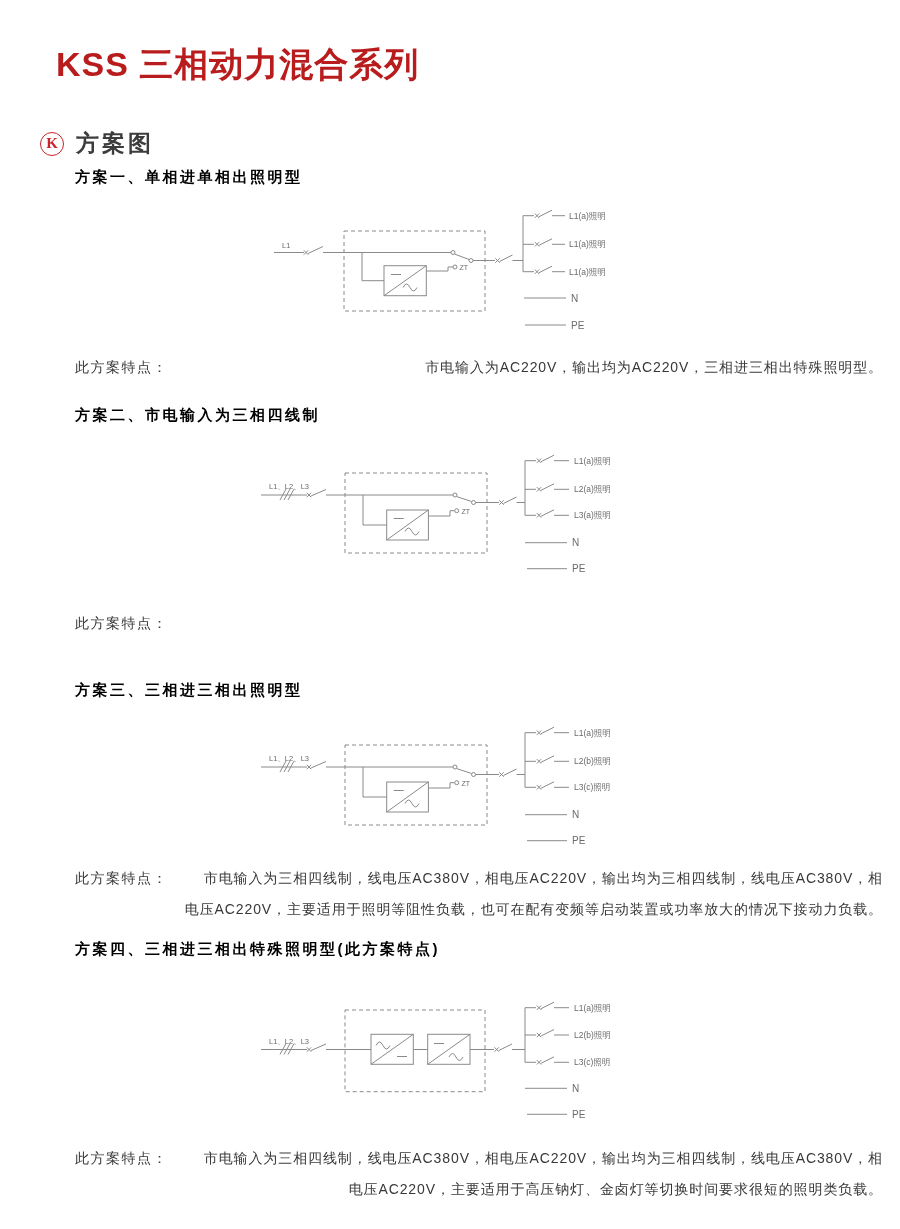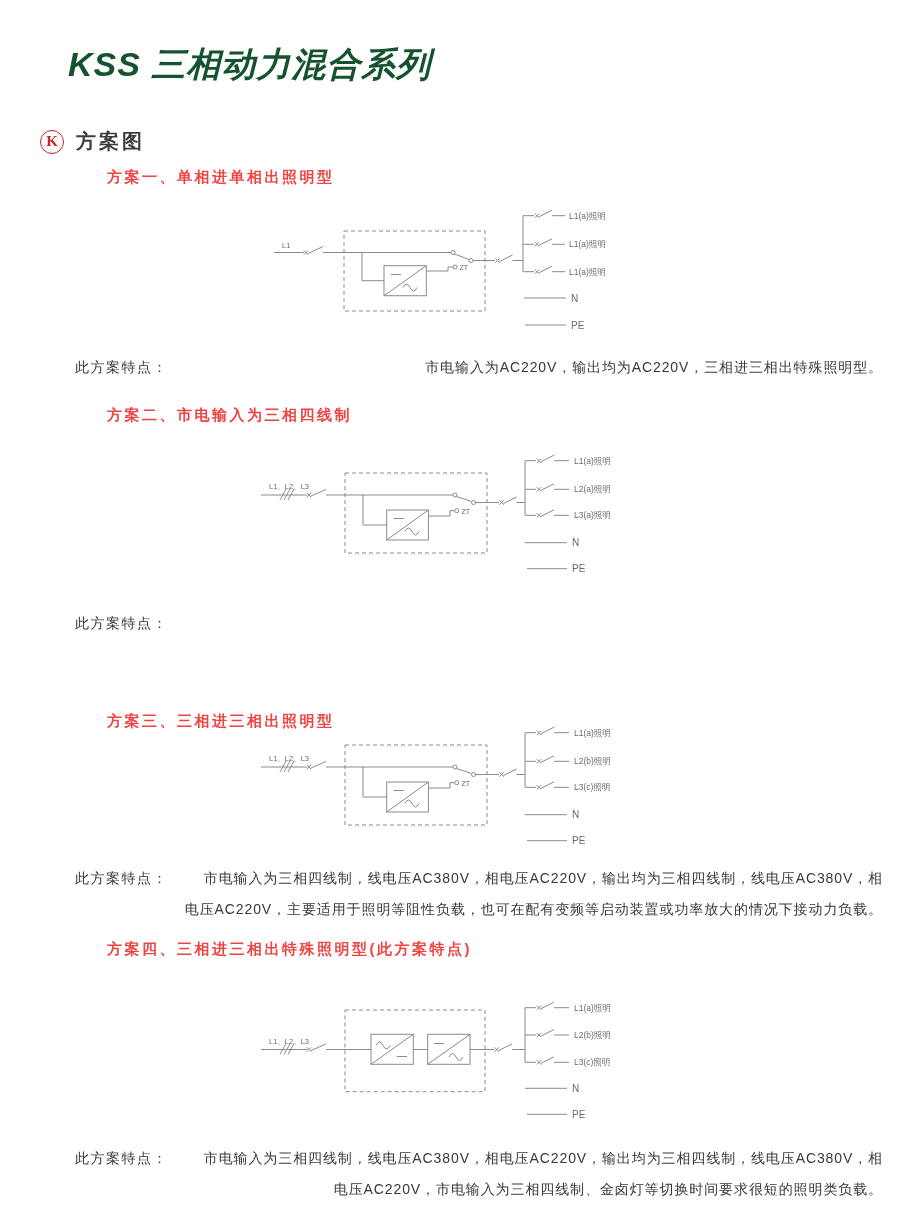--- a/index.html
+++ b/index.html
@@ -1,25 +1,25 @@
 <!DOCTYPE html>
 <html><head>
 <meta charset="utf-8">
 <style>
   html,body{margin:0;padding:0;background:#fff;}
   .page{position:relative;width:900px;height:1229px;background:#ffffff;overflow:hidden;
         font-family:"Liberation Sans","DejaVu Sans",sans-serif;}
   .abs{position:absolute;}
-  .page-title{left:68px;top:42px;font-size:34px;font-weight:bold;color:#14532d;letter-spacing:1px;font-style:italic;}
+  .page-title{left:56px;top:42px;font-size:34px;font-weight:bold;color:#b91c1c;letter-spacing:1px;}
   .section-head{left:40px;top:128px;display:flex;align-items:center;gap:12px;}
   .badge{width:22px;height:22px;border:1.5px solid #c8242b;border-radius:50%;color:#c8242b;
          display:flex;align-items:center;justify-content:center;
          font-family:"Liberation Serif","DejaVu Serif",serif;font-weight:bold;font-size:15px;}
-  .section-title{font-size:20px;color:#3c3c3c;letter-spacing:3px;font-weight:600;}
-  .scheme-heading{left:75px;font-size:15px;color:#ef4444;letter-spacing:2.5px;font-weight:600;margin-left:32px;}
+  .section-title{font-size:23px;color:#3c3c3c;letter-spacing:3px;font-weight:600;}
+  .scheme-heading{left:75px;font-size:15px;color:#000000;letter-spacing:2.5px;font-weight:600;}
   .feature{left:75px;display:flex;align-items:flex-start;font-size:14px;color:#383838;text-align:right;}
   .flabel{flex:0 0 93px;letter-spacing:1.5px;line-height:31px;white-space:nowrap;}
   .fcontent{width:715px;line-height:31px;letter-spacing:0.9px;}
   svg{overflow:visible;}
   svg path, svg rect, svg line, svg circle, svg use{stroke:#8a8a8a;fill:none;stroke-width:1;}
   svg circle{fill:#ffffff;}
   svg text{stroke:none;fill:#6a6a6a;font-family:"Liberation Sans","DejaVu Sans",sans-serif;}
   .lb{font-size:8.5px;}
   .np{font-size:10px;}
   .inlb{font-size:7.5px;}
@@ -180,21 +180,21 @@
       <text x="317" y="132.2" class="np">PE</text>
     </g>
   </svg>
 
   <div class="abs feature" style="top:608px;">
     <span class="flabel">此方案特点：</span>
     <div class="fcontent">
     </div>
   </div>
 
-  <div class="abs scheme-heading" style="top:712px;">方案三、三相进三相出照明型</div>
+  <div class="abs scheme-heading" style="top:681px;">方案三、三相进三相出照明型</div>
 
   <svg class="abs" style="left:255px;top:712px;" width="380" height="160" viewBox="0 0 380 160">
     <text x="14" y="49" class="inlb">L1、L2、L3</text>
     <g>
       <path d="M6,55 H52"></path>
       <use href="#sl3" transform="translate(25,55)"></use>
       <use href="#xm" transform="translate(54,55)"></use>
       <path d="M56,56 L71,49.5"></path>
       <path d="M71,55 H198"></path>
     </g>
@@ -320,17 +320,17 @@
     <g>
       <path d="M272,129.3 H312"></path>
       <text x="317" y="132.8" class="np">PE</text>
     </g>
   </svg>
 
   <div class="abs feature" style="top:1143px;">
     <span class="flabel">此方案特点：</span>
     <div class="fcontent">
       <div>市电输入为三相四线制，线电压AC380V，相电压AC220V，输出均为三相四线制，线电压AC380V，相</div>
-      <div>电压AC220V，市电输入为三相四线制、金卤灯等切换时间要求很短的照明类负载。</div>
+      <div>电压AC220V，主要适用于高压钠灯、金卤灯等切换时间要求很短的照明类负载。</div>
     </div>
   </div>
 
 </div>
 
 </body></html>

